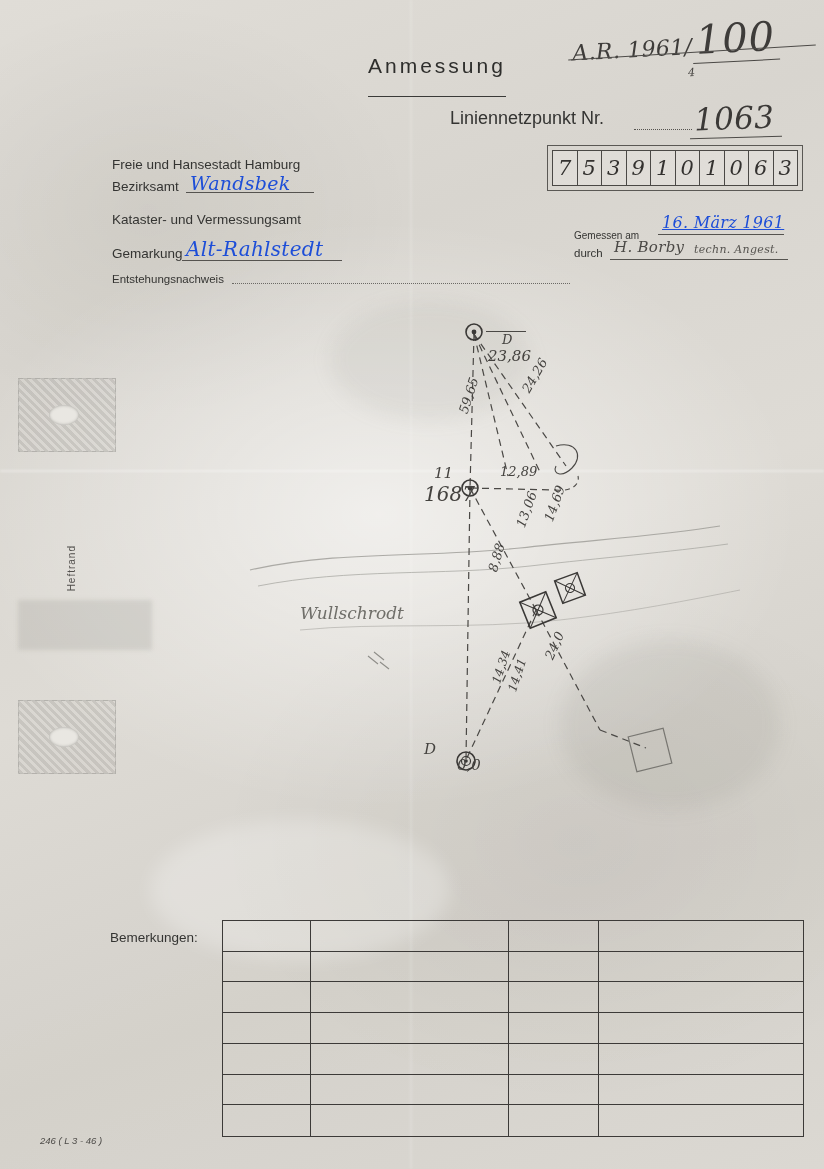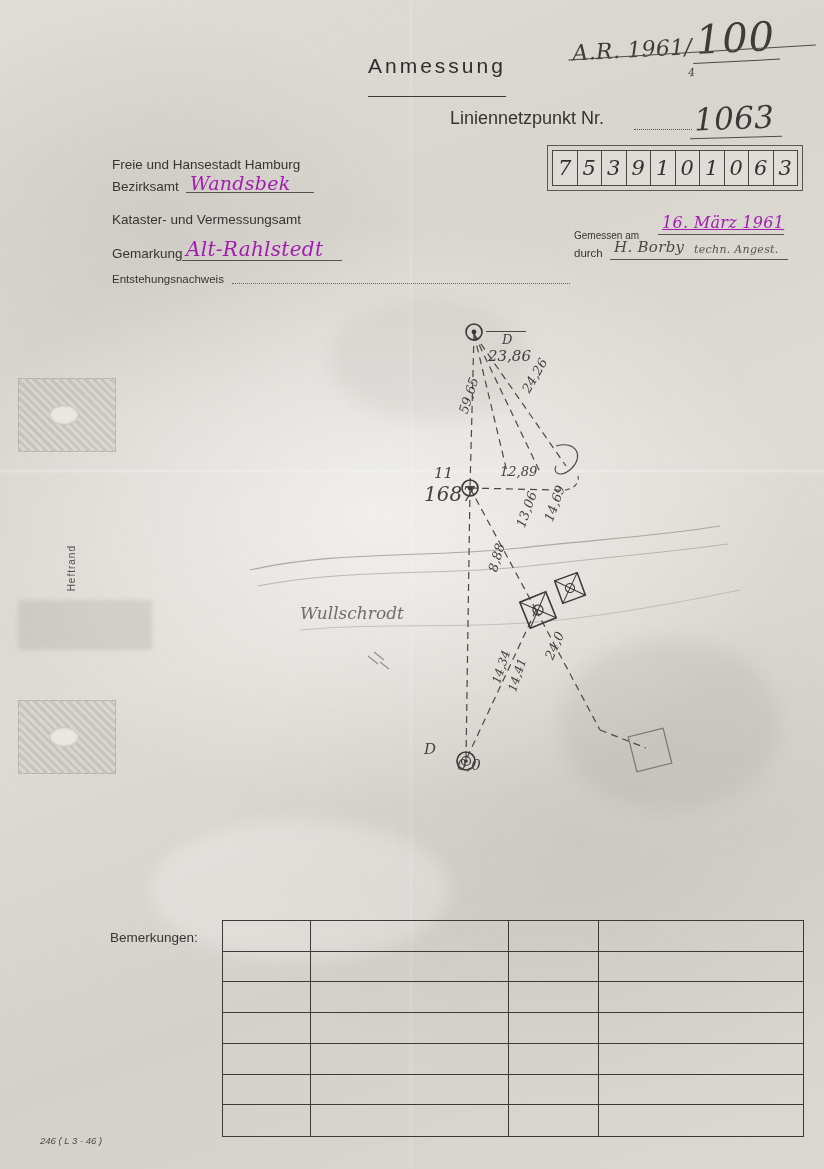--- a/index.html
+++ b/index.html
@@ -20,21 +20,21 @@
       radial-gradient(ellipse 380px 300px at 18% 18%, rgba(0,0,0,0.05), rgba(0,0,0,0) 70%),
       linear-gradient(160deg,#dedbd5 0%,#d6d3cd 25%,#dcd9d3 50%,#d2cfc9 75%,#d9d6d0 100%);
     filter:contrast(1.02);
   }
   
   .blotch{position:absolute;border-radius:50%;filter:blur(9px);pointer-events:none;}
   
   .hand{
     font-family:"DejaVu Serif", serif;
     font-style:italic;
-    color:#a21caf;
+    color:#1d4ed8;
     letter-spacing:.3px;
   }
   .printed{font-family:"Liberation Sans", sans-serif;color:#343432;}
 
   
   #title{
     position:absolute;left:368px;top:54px;
     font-size:21px;letter-spacing:3px;color:#2e2e2c;
     border-bottom:1.6px solid #3a3a38;padding-bottom:18px;
   }

